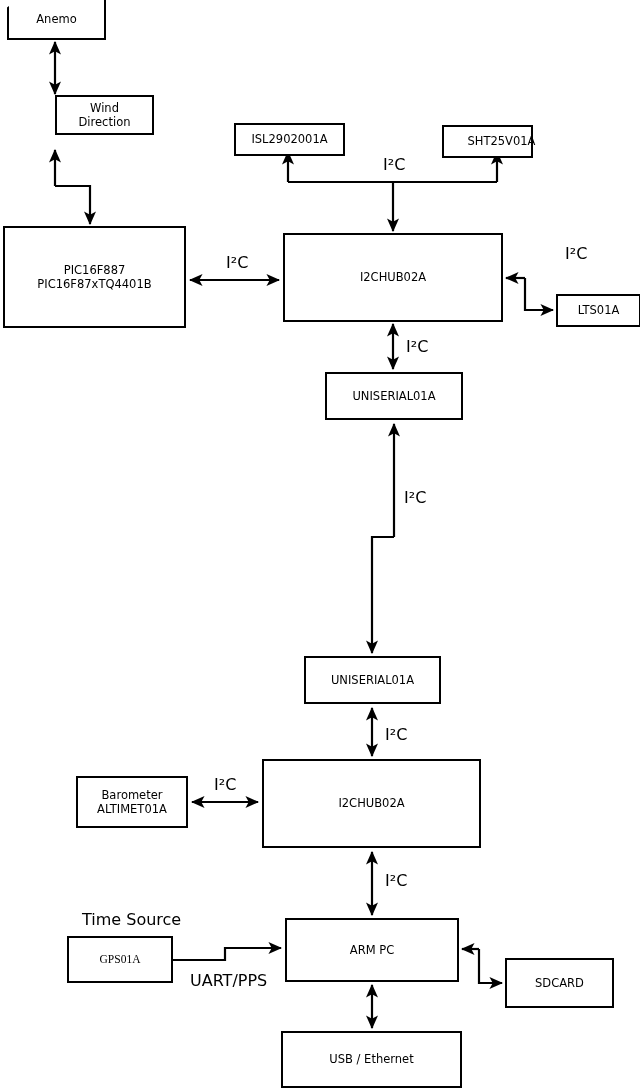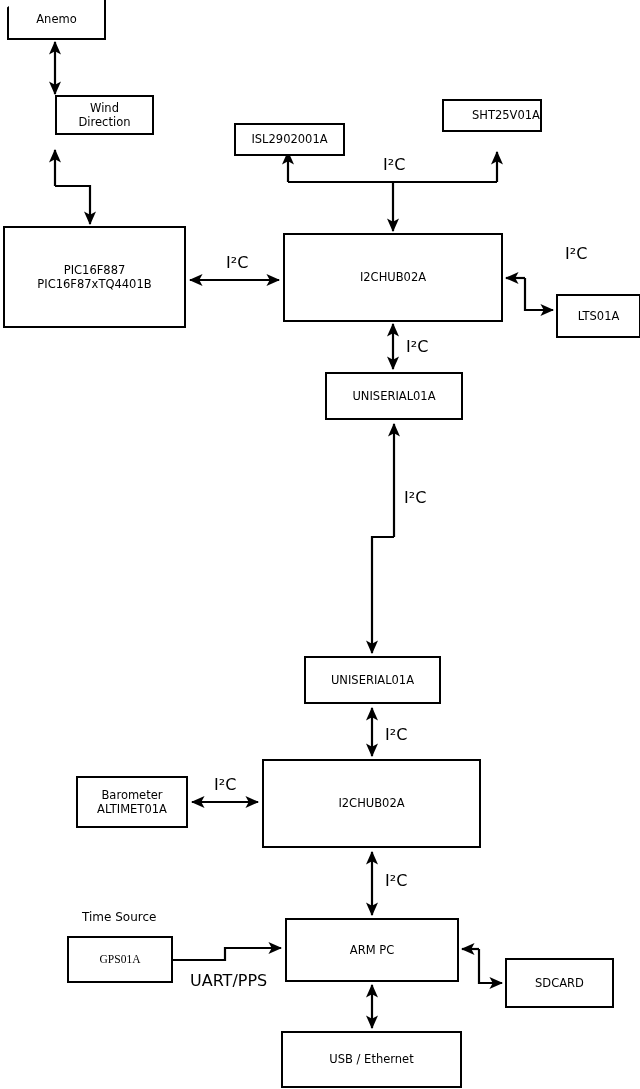--- a/index.html
+++ b/index.html
@@ -46,21 +46,21 @@
     position: absolute;
     color: #000000;
     font-size: 16px;
     white-space: nowrap;
     z-index: 3;
     background: transparent;
   }
   .free-label {
     position: absolute;
     color: #000000;
-    font-size: 12px;
+    font-size: 16px;
     white-space: nowrap;
     z-index: 3;
   }
 </style>
 </head>
 <body>
 
 <div id="diagram-root">
 
   <svg class="wires" viewBox="0 0 640 1089">
@@ -118,29 +118,29 @@
 
   <div class="node" style="left:3px; top:226px; width:183px; height:102px;">
     <span>PIC16F887
 PIC16F87xTQ4401B</span>
   </div>
 
   <div class="node" style="left:234px; top:117px; width:111px; height:33px;margin-top:6px;">
     <span>ISL2902001A</span>
   </div>
 
-  <div class="node" style="left:442px; top:99px; width:100px; height:33px;padding-left:28px;">
+  <div class="node" style="left:442px; top:125px; width:91px; height:33px;padding-left:28px;">
     <span>SHT25V01A</span>
   </div>
 
   <div class="node" style="left:283px; top:233px; width:220px; height:89px;">
     <span>I2CHUB02A</span>
   </div>
 
-  <div class="node" style="left:556px; top:294px; width:85px; height:44px;">
+  <div class="node" style="left:556px; top:294px; width:85px; height:33px;">
     <span>LTS01A</span>
   </div>
 
   <div class="node" style="left:325px; top:372px; width:138px; height:48px;">
     <span>UNISERIAL01A</span>
   </div>
 
   <div class="node" style="left:304px; top:656px; width:137px; height:48px;">
     <span>UNISERIAL01A</span>
   </div>

